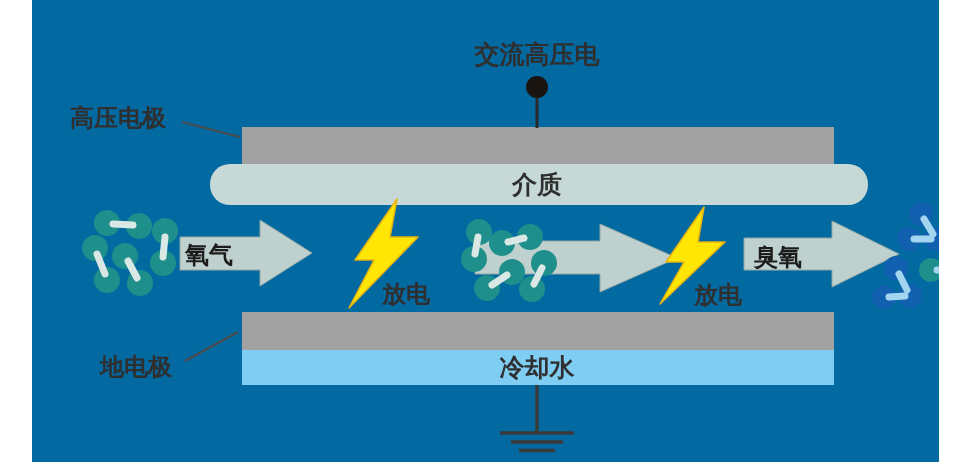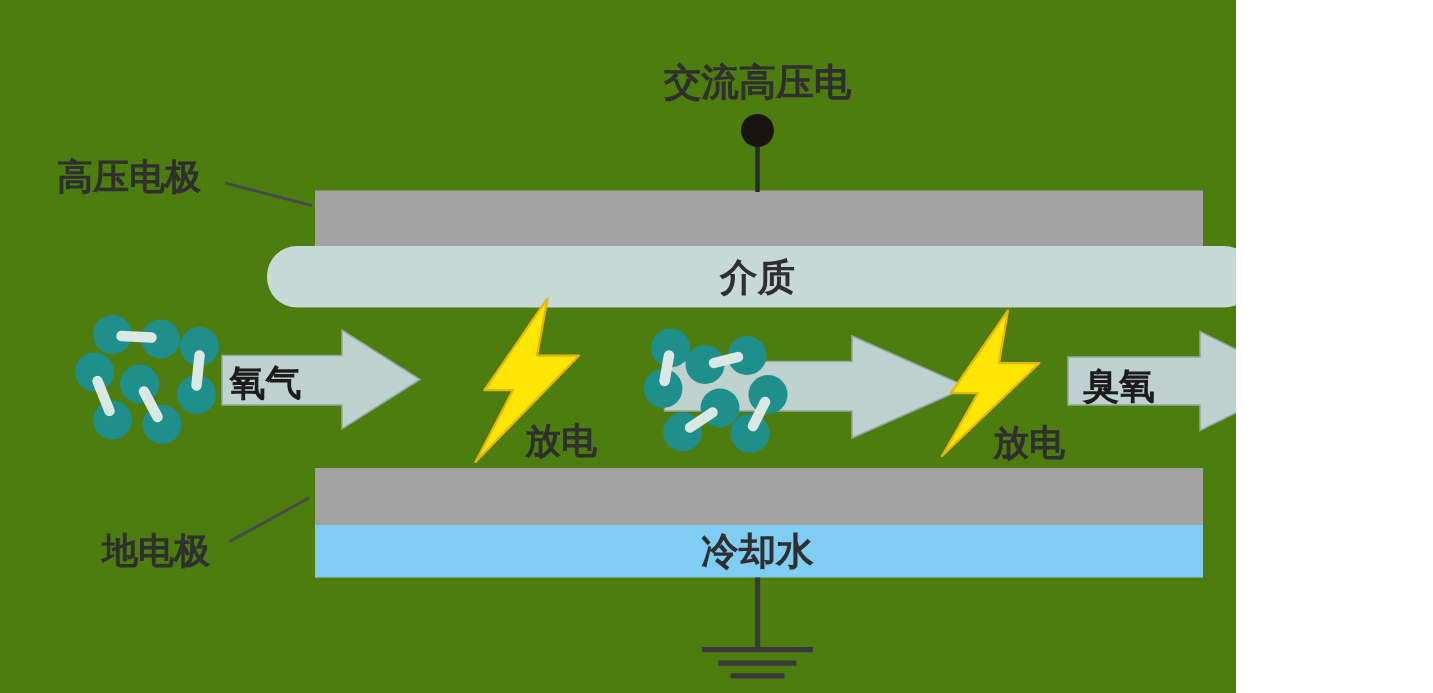--- a/index.html
+++ b/index.html
@@ -1,17 +1,17 @@
 <!DOCTYPE html>
 <html><head>
 <meta charset="utf-8">
 <style>
   html,body{margin:0;padding:0;background:#ffffff;}
-  #canvas{position:relative;width:824px;height:462px;background:#4d7c0f;overflow:hidden;
-          font-family:"Liberation Sans","DejaVu Sans",sans-serif;}
+  #canvas{position:relative;width:907px;height:462px;background:#0369a1;overflow:hidden;
+          font-family:"Liberation Sans","DejaVu Sans",sans-serif;margin-left:32px;}
   svg{position:absolute;top:0;left:0;}
   text{font-family:"Liberation Sans","DejaVu Sans",sans-serif;font-weight:bold;fill:#2f2f2f;}
   .lbl-big{font-size:25px;}
   .lbl{font-size:24px;}
   .lbl-dark{fill:#1c1c1c;}
 </style>
 </head>
 <body>
 
 <div id="canvas">

